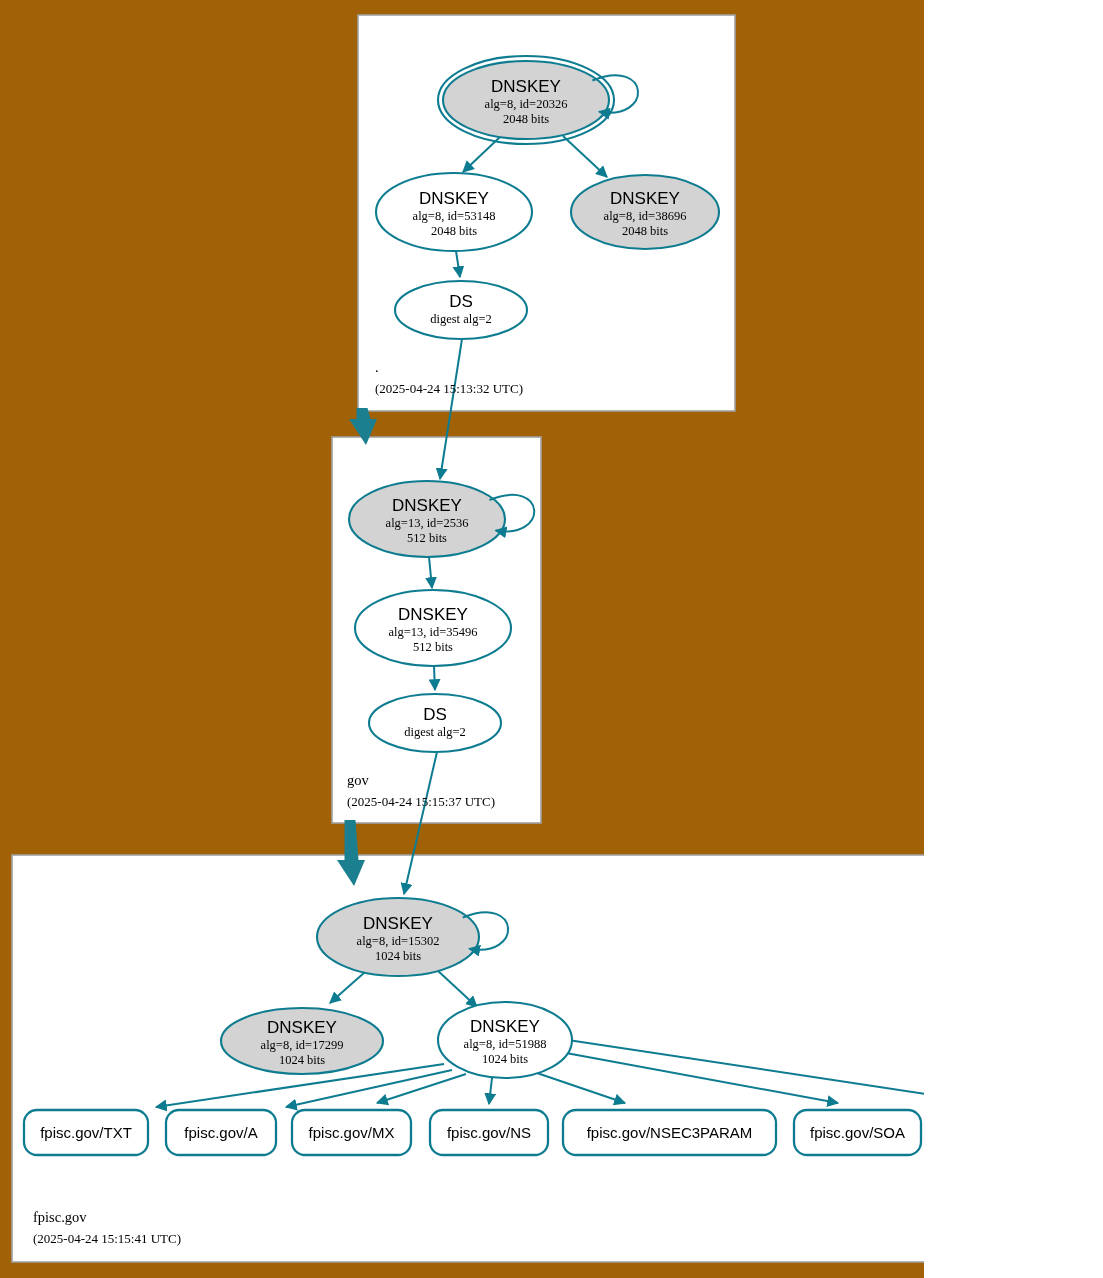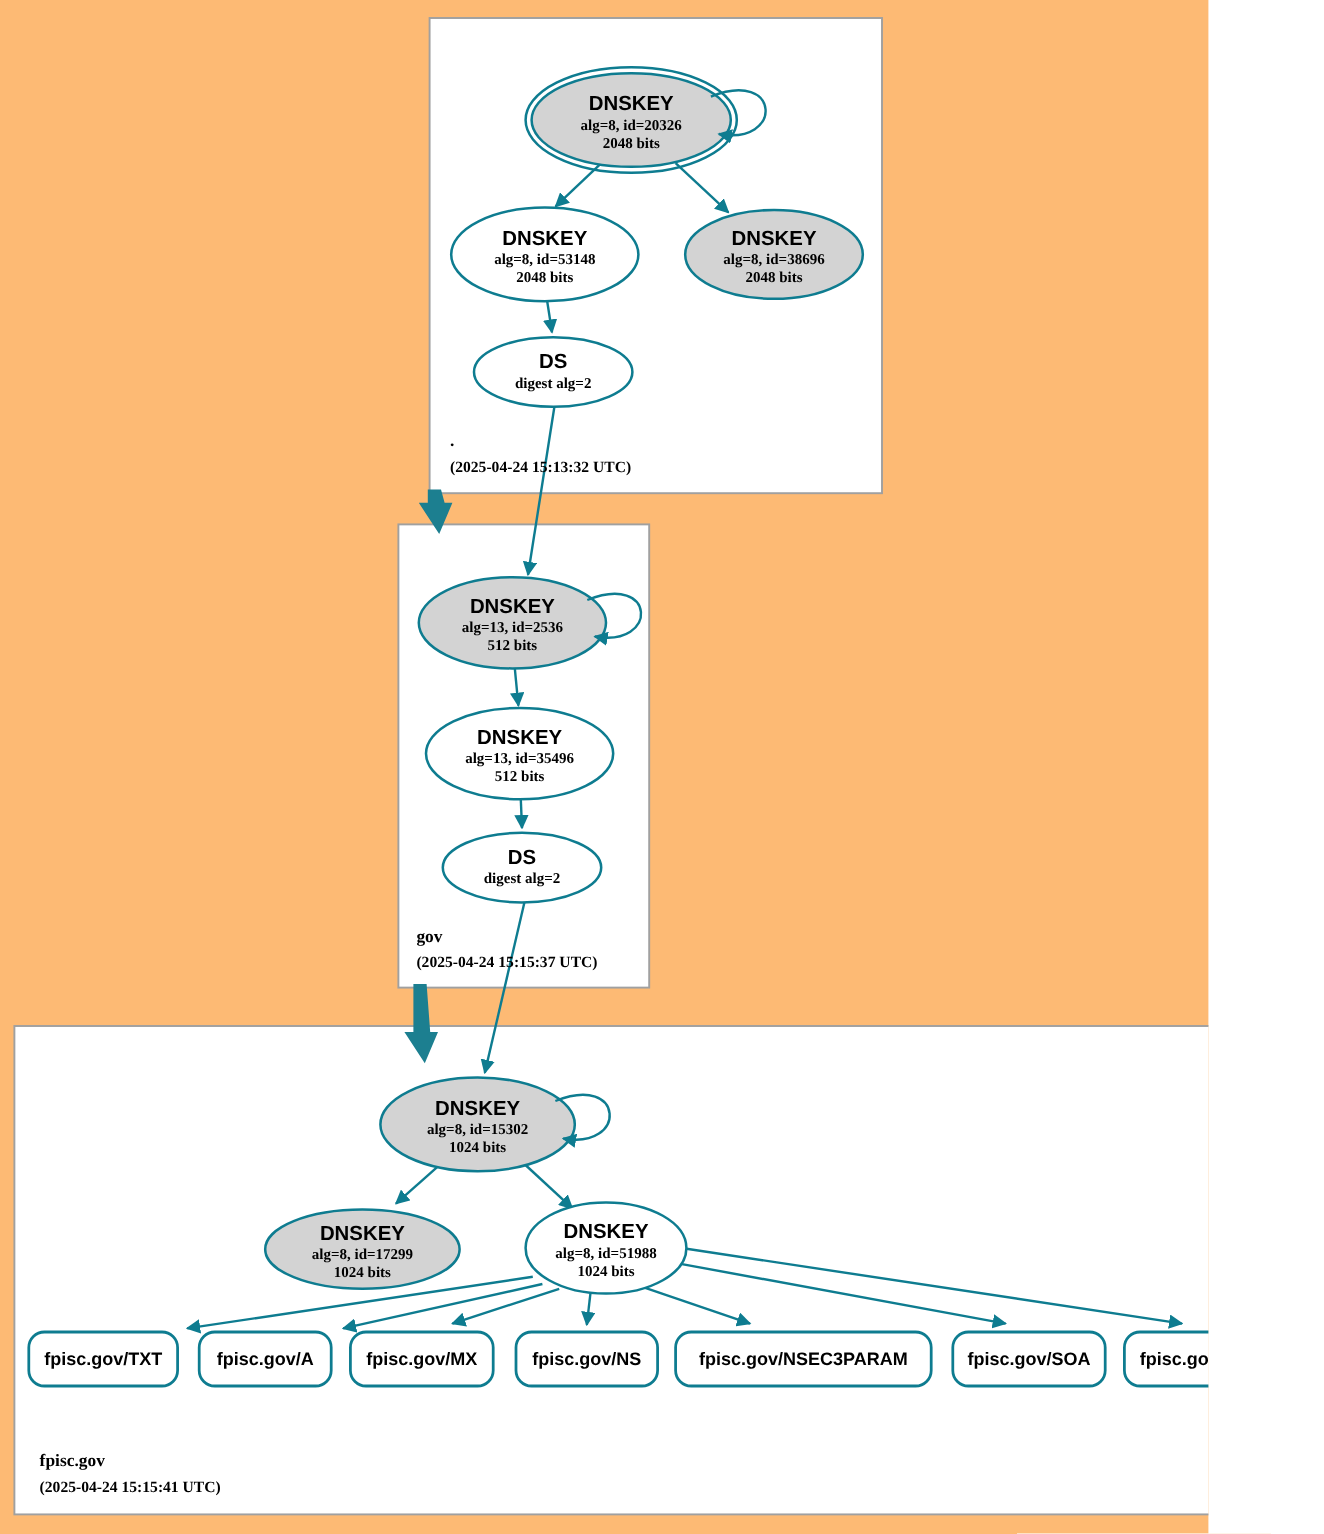--- a/index.html
+++ b/index.html
@@ -1,17 +1,17 @@
 <!DOCTYPE html>
 <html><head>
 <meta charset="utf-8">
 <style>
   html,body{margin:0;padding:0;background:#ffffff;}
   body{font-family:"Liberation Sans",sans-serif;}
-  #stage{position:relative;width:1007px;height:1278px;overflow:hidden;background:#fdba74;font-weight:bold;}
+  #stage{position:relative;width:924px;height:1278px;overflow:hidden;background:#a16207;}
   svg#graph{position:absolute;left:0;top:0;width:1103px;height:1278px;}
   .zone-box{fill:#ffffff;stroke:#a0a0a0;stroke-width:1.6;}
   .node-ell{stroke:#0e7c90;stroke-width:2.1;}
   .node-ell.secure{fill:#d3d3d3;}
   .node-ell.insecure{fill:#ffffff;}
   .anchor-ring{fill:none;stroke:#0e7c90;stroke-width:2.1;}
   .rrset-box{fill:#ffffff;stroke:#0e7c90;stroke-width:2.3;}
   .edge{fill:none;stroke:#0e7c90;stroke-width:2.0;}
   .edge-thick{fill:#1c7f90;stroke:none;}
   text{fill:#000000;}

